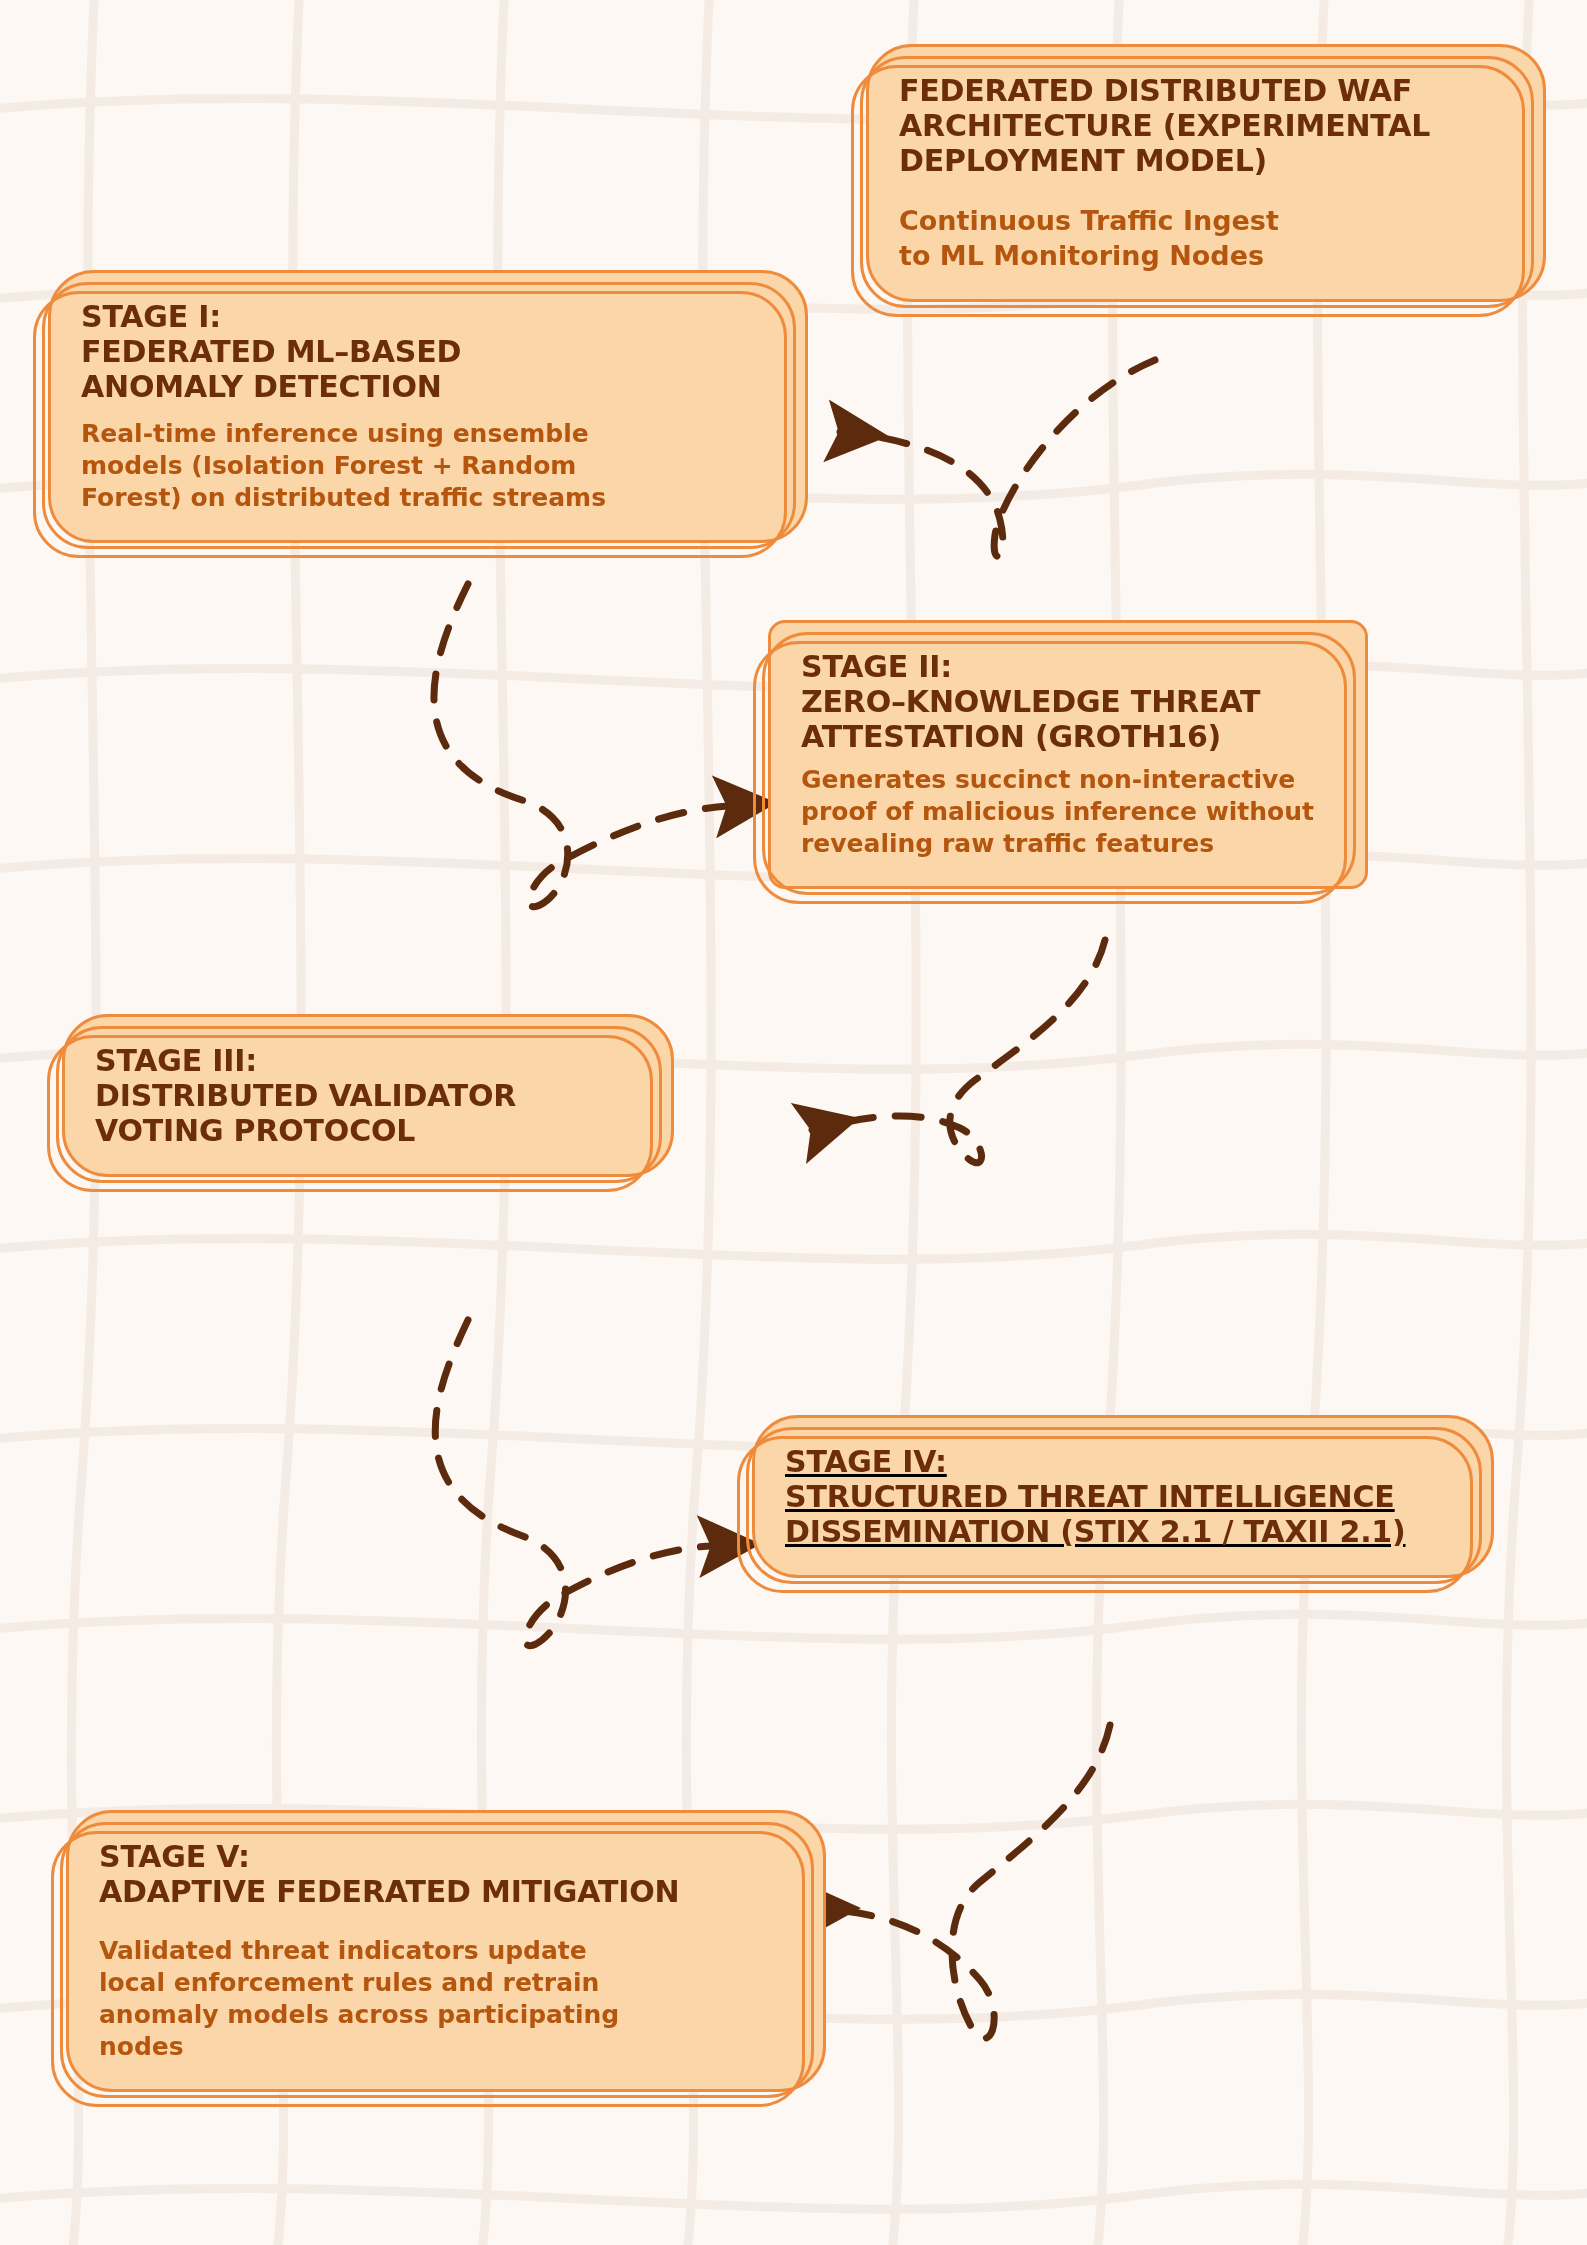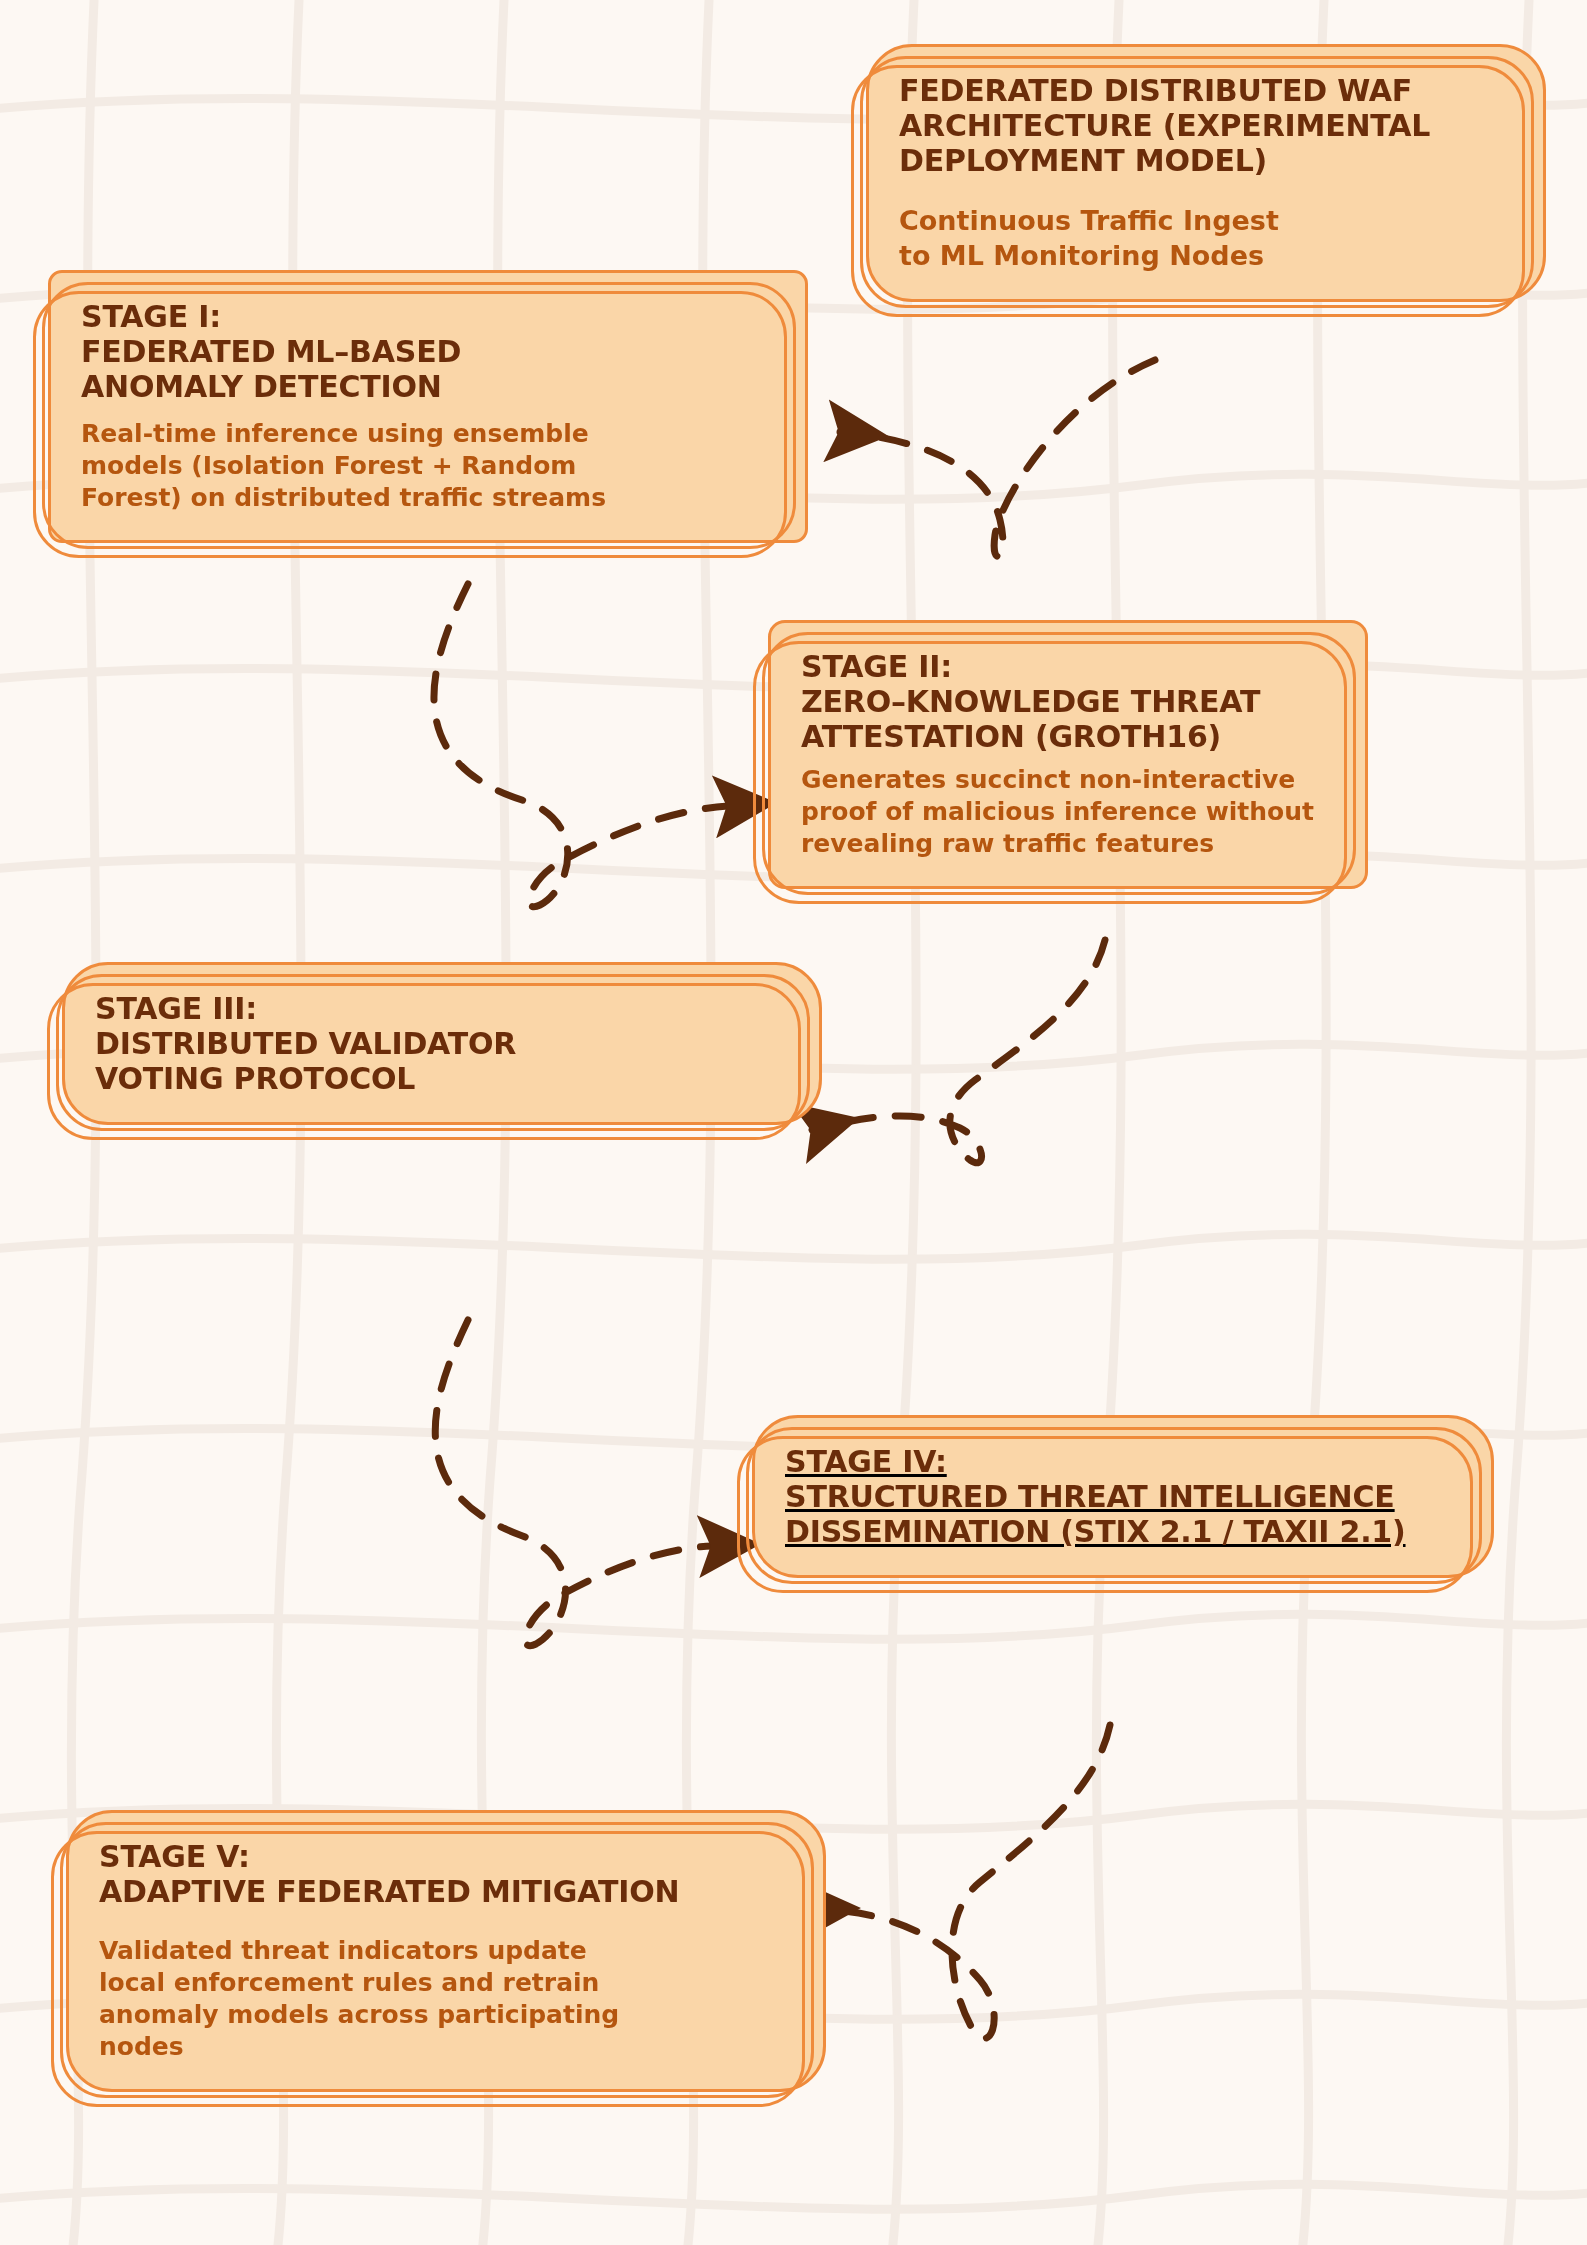--- a/index.html
+++ b/index.html
@@ -53,23 +53,23 @@
     font-size:25px;
     line-height:1.28;
     margin:14px 0 0 0;
     white-space:pre-line;
   }
   .card-body.tight{margin-top:10px;}
   
   #card-root{ left:866px; top:44px; width:680px; }
   #card-root .card-title{font-size:30px;}
   #card-root .card-body{font-size:27px;margin-top:26px;}
-  #card-s1{ left:48px; top:270px; width:760px;border-radius:14px; }
+  #card-s1{ left:48px; top:270px; width:760px; }
   #card-s2{ left:768px; top:620px; width:600px;border-radius:17px; }
-  #card-s3{ left:62px; top:962px; width:760px; }
+  #card-s3{ left:62px; top:1014px; width:612px; }
   #card-s4{ left:752px; top:1415px; width:742px;text-decoration:underline; }
   #card-s5{ left:66px; top:1810px; width:760px; }
   #card-s5 .card-body{margin-top:26px;}
 </style>
 </head>
 <body>
 
 <svg id="bg-grid" viewBox="0 0 1587 2245" preserveAspectRatio="none" aria-hidden="true">
   <rect x="0" y="0" width="1587" height="2245" fill="#fdf8f3"></rect>
   <g stroke="#f3ebe4" stroke-width="9" fill="none" stroke-linecap="round">

